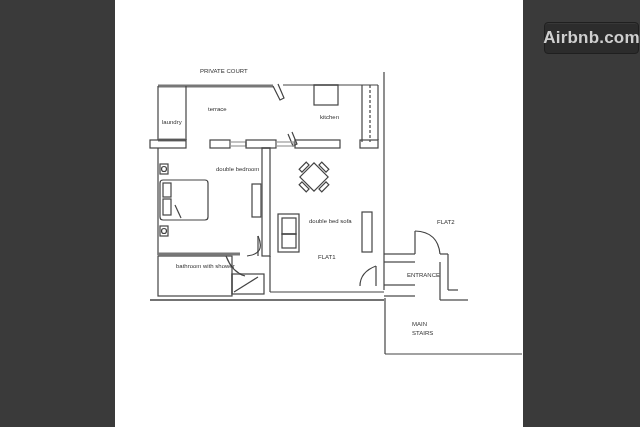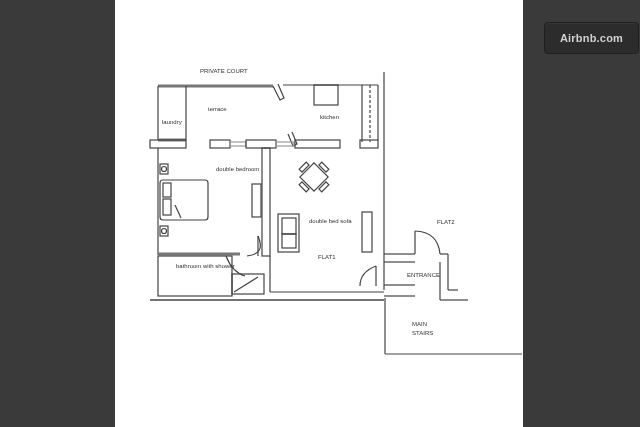--- a/index.html
+++ b/index.html
@@ -1,18 +1,18 @@
 <!DOCTYPE html>
 <html><head>
 <meta charset="utf-8">
 <style>
   html, body { margin:0; padding:0; }
   body { width:640px; height:427px; background:#3a3a3a; position:relative; overflow:hidden; font-family:"Liberation Sans", sans-serif; }
   .panel { position:absolute; left:115px; top:0; width:408px; height:427px; background:#ffffff; }
-  .badge { position:absolute; left:544px; top:22px; width:93px; height:30px; background:#2c2c2c; border-radius:4px; border:1px solid #1f1f1f; box-shadow: inset 0 1px 0 rgba(255,255,255,0.06); color:#cfcfcf; font-size:11px; font-weight:bold; display:flex; align-items:center; justify-content:center; letter-spacing:0.2px; }
+  .badge { position:absolute; left:544px; top:22px; width:93px; height:30px; background:#2c2c2c; border-radius:4px; border:1px solid #1f1f1f; box-shadow: inset 0 1px 0 rgba(255,255,255,0.06); color:#cfcfcf; font-size:17px; font-weight:bold; display:flex; align-items:center; justify-content:center; letter-spacing:0.2px; }
   svg { position:absolute; left:0; top:0; }
   .lbl { font-family:"Liberation Sans", sans-serif; font-size:6px; fill:#333; }
 </style>
 </head>
 <body>
 
 <div class="panel"></div>
 
 <svg width="640" height="427" viewBox="0 0 640 427">
   <g stroke="#444" stroke-width="1.2" fill="none">

